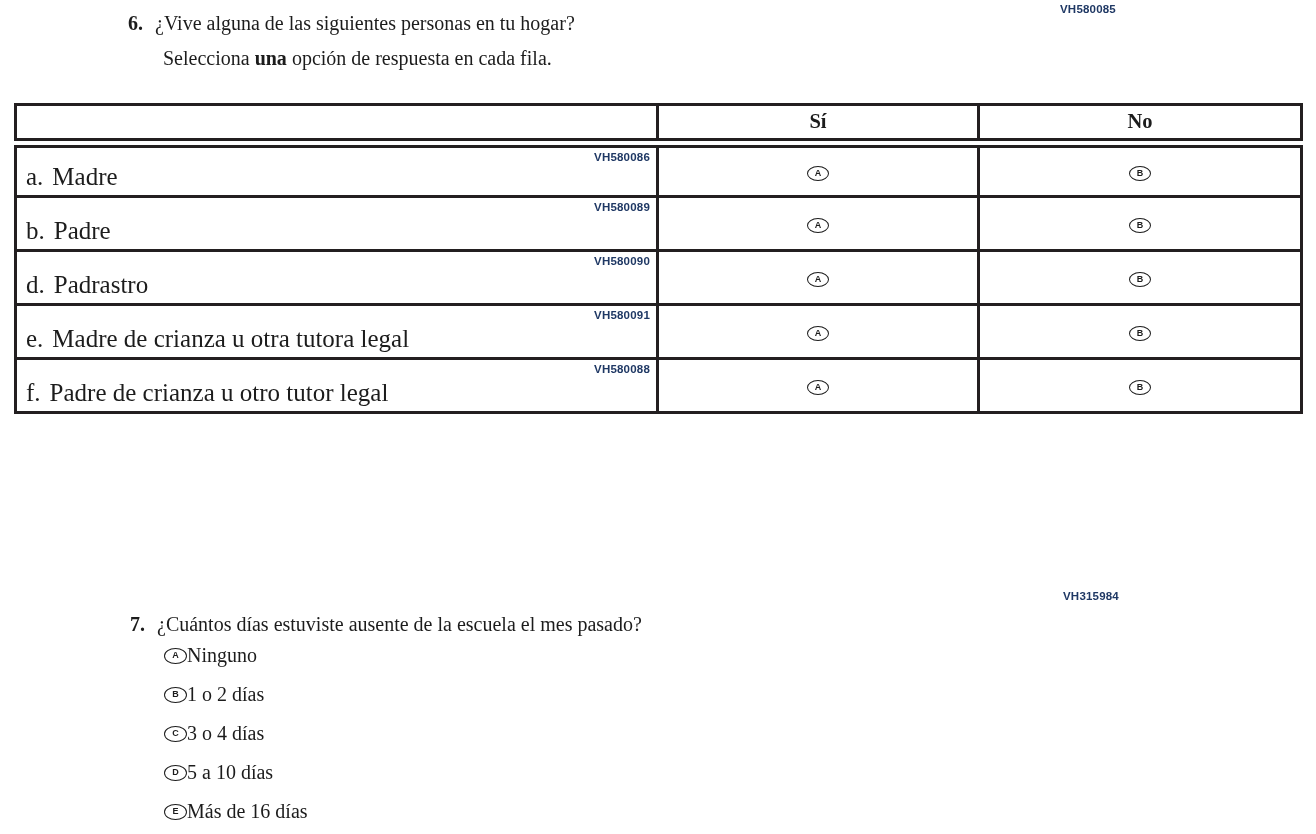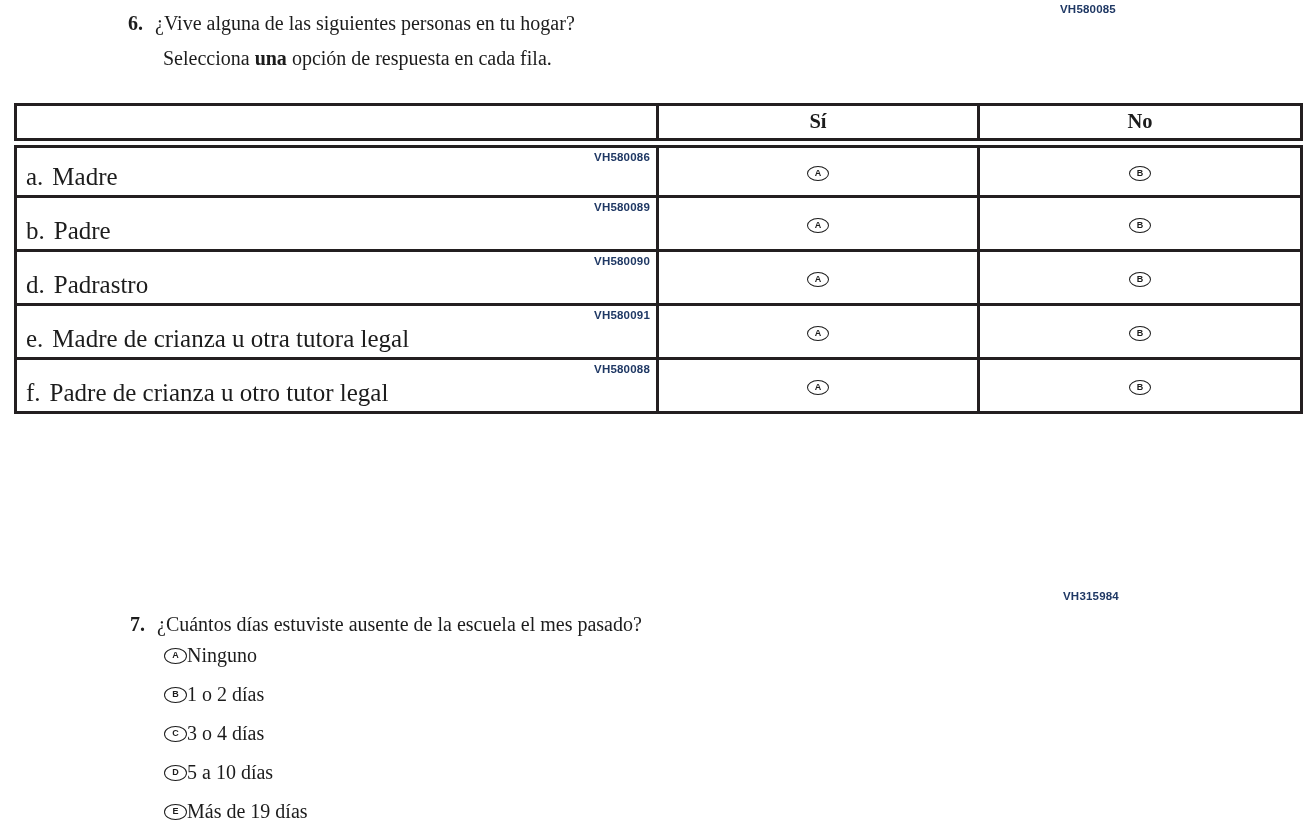--- a/index.html
+++ b/index.html
@@ -207,17 +207,17 @@
     <span class="opt-label">3 o 4 días</span>
   </div>
 
   <div class="q7-option">
     <span class="bubble">D</span>
     <span class="opt-label">5 a 10 días</span>
   </div>
 
   <div class="q7-option">
     <span class="bubble">E</span>
-    <span class="opt-label">Más de 19 días</span>
+    <span class="opt-label">Más de 16 días</span>
   </div>
 </div>
 
 </div>
 
 </body></html>

